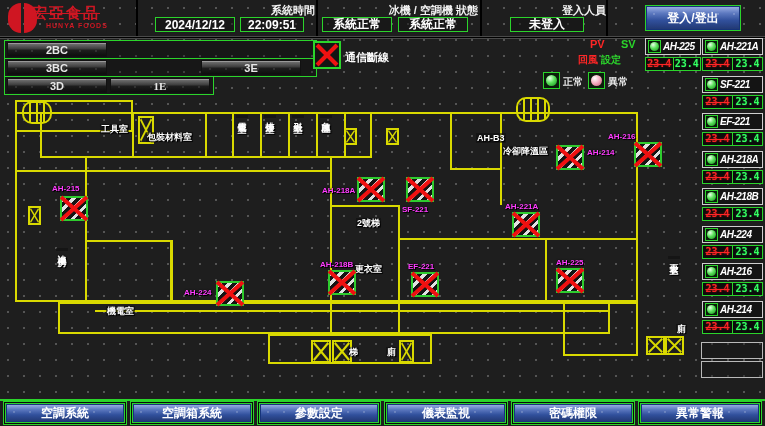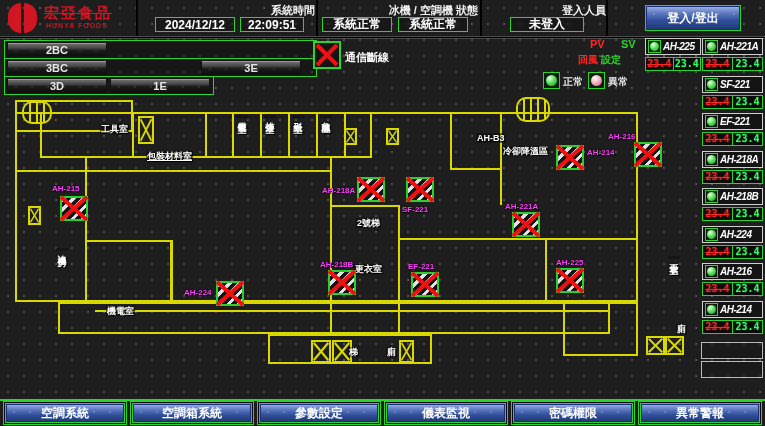--- a/index.html
+++ b/index.html
@@ -8,21 +8,21 @@
     font-family:"Liberation Sans",sans-serif;
     background-image:radial-gradient(circle,rgba(210,210,210,.30) 1px,transparent 1.5px);
     background-size:16px 16px;}
   .abs{position:absolute;}
   
   .hdr-sep{position:absolute;top:0;width:2px;height:36px;background:#000;}
   .hdr-bottom{position:absolute;left:0;top:36px;width:765px;height:3px;background:#000;border-top:1px solid #4a4a4a;border-bottom:1px solid #4a4a4a;}
   .logo-mark{position:absolute;left:8px;top:3px;width:30px;height:30px;}
   .logo-mark::before{content:"";position:absolute;left:0;top:0;width:13px;height:30px;background:#cf1622;border-radius:15px 0 0 15px;}
   .logo-mark::after{content:"";position:absolute;left:16px;top:0;width:13px;height:30px;background:#cf1622;border-radius:0 15px 15px 0;}
-  .logo-title{position:absolute;left:44px;top:4px;color:#cf1622;font-size:15px;font-weight:bold;letter-spacing:2px;text-decoration:line-through;}
+  .logo-title{position:absolute;left:32px;top:4px;color:#cf1622;font-size:15px;font-weight:bold;letter-spacing:2px;text-decoration:line-through;}
   .logo-sub{position:absolute;left:46px;top:22px;color:#cf1622;font-size:7px;font-weight:bold;letter-spacing:1px;}
   .hlabel{position:absolute;color:#f2f2f2;font-size:11px;font-weight:bold;text-align:right;}
   .gbox{position:absolute;border:1px solid #2bd42b;background:rgba(20,20,20,.55);color:#fff;
     font-size:12px;font-weight:bold;text-align:center;display:flex;align-items:center;justify-content:center;}
   .bluebtn{border:1px solid #2bd42b;color:#fff;font-weight:bold;text-align:center;cursor:pointer;
     background-image:radial-gradient(circle,rgba(255,255,255,.18) 1px,transparent 1.4px),
       linear-gradient(#a3b6e8,#5d79c0 30%,#31509c 60%,#20366f);
     background-size:16px 16px,100% 100%;
     box-shadow:inset 0 0 0 1px #16337a;display:flex;align-items:center;justify-content:center;}
   
@@ -99,21 +99,21 @@
   <div id="floorBtns">
       <div class="grow" style="left: 4px; top: 40px; width: 313px; height: 19px;">
         <div class="fbtn" style="left: 2px;">2BC</div>
       </div>
       <div class="grow" style="left: 4px; top: 58px; width: 313px; height: 19px;">
         <div class="fbtn" style="left: 2px;">3BC</div>
         <div class="fbtn" style="left: 196px;">3E</div>
       </div>
       <div class="grow" style="left: 4px; top: 76px; width: 210px; height: 19px;">
         <div class="fbtn" style="left: 2px;">3D</div>
-        <div class="fbtn" style="left: 105px;">1E</div>
+        <div class="fbtn" style="left: 105px; font-family: Liberation Serif, serif;">1E</div>
       </div>
     </div>
 
   <div class="commx" style="left:313px;top:41px;width:28px;height:28px;">
     <svg viewBox="0 0 24 24" width="24" height="24">
         <line x1="2" y1="2" x2="22" y2="22" stroke="#ee1111" stroke-width="4"></line>
         <line x1="22" y1="2" x2="2" y2="22" stroke="#ee1111" stroke-width="4"></line>
       </svg>
   </div>
   <div class="txt" style="left:345px;top:50px;color:#fff;font-size:11px;">通信斷線</div>
@@ -206,21 +206,21 @@
       </div>
       <div class="stairx" style="left: 665px; top: 336px; width: 19px; height: 19px;">
         <svg viewBox="0 0 20 20" preserveAspectRatio="none">
           <line x1="1" y1="1" x2="19" y2="19" stroke="#d9d900" stroke-width="2.5"></line>
           <line x1="19" y1="1" x2="1" y2="19" stroke="#d9d900" stroke-width="2.5"></line>
         </svg>
       </div>
       <div class="spiral" style="left: 22px; top: 101px; width: 30px; height: 23px;"></div>
       <div class="spiral" style="left: 516px; top: 97px; width: 34px; height: 25px;"></div>
       <div class="rlabel" style="left: 100px; top: 124px;">工具室</div>
-      <div class="rlabel" style="left: 146px; top: 151px; text-decoration: underline;">包裝材料室</div>
+      <div class="rlabel" style="left: 146px; top: 132px;">包裝材料室</div>
       <div class="rlabel vert" style="left: 236px; top: 115px;">電氣室</div>
       <div class="rlabel vert" style="left: 264px; top: 115px;">排煙室</div>
       <div class="rlabel vert" style="left: 292px; top: 115px;">引紙室</div>
       <div class="rlabel vert" style="left: 320px; top: 115px;">急凍區</div>
       <div class="rlabel" style="left: 476px; top: 133px;">AH-B3</div>
       <div class="rlabel" style="left: 502px; top: 146px;">冷卻降溫區</div>
       <div class="rlabel" style="left: 356px; top: 218px;">2號梯</div>
       <div class="rlabel" style="left: 354px; top: 264px;">更衣室</div>
       <div class="rlabel vert" style="left: 56px; top: 248px;">冰機房</div>
       <div class="rlabel" style="left: 106px; top: 306px;">機電室</div>

